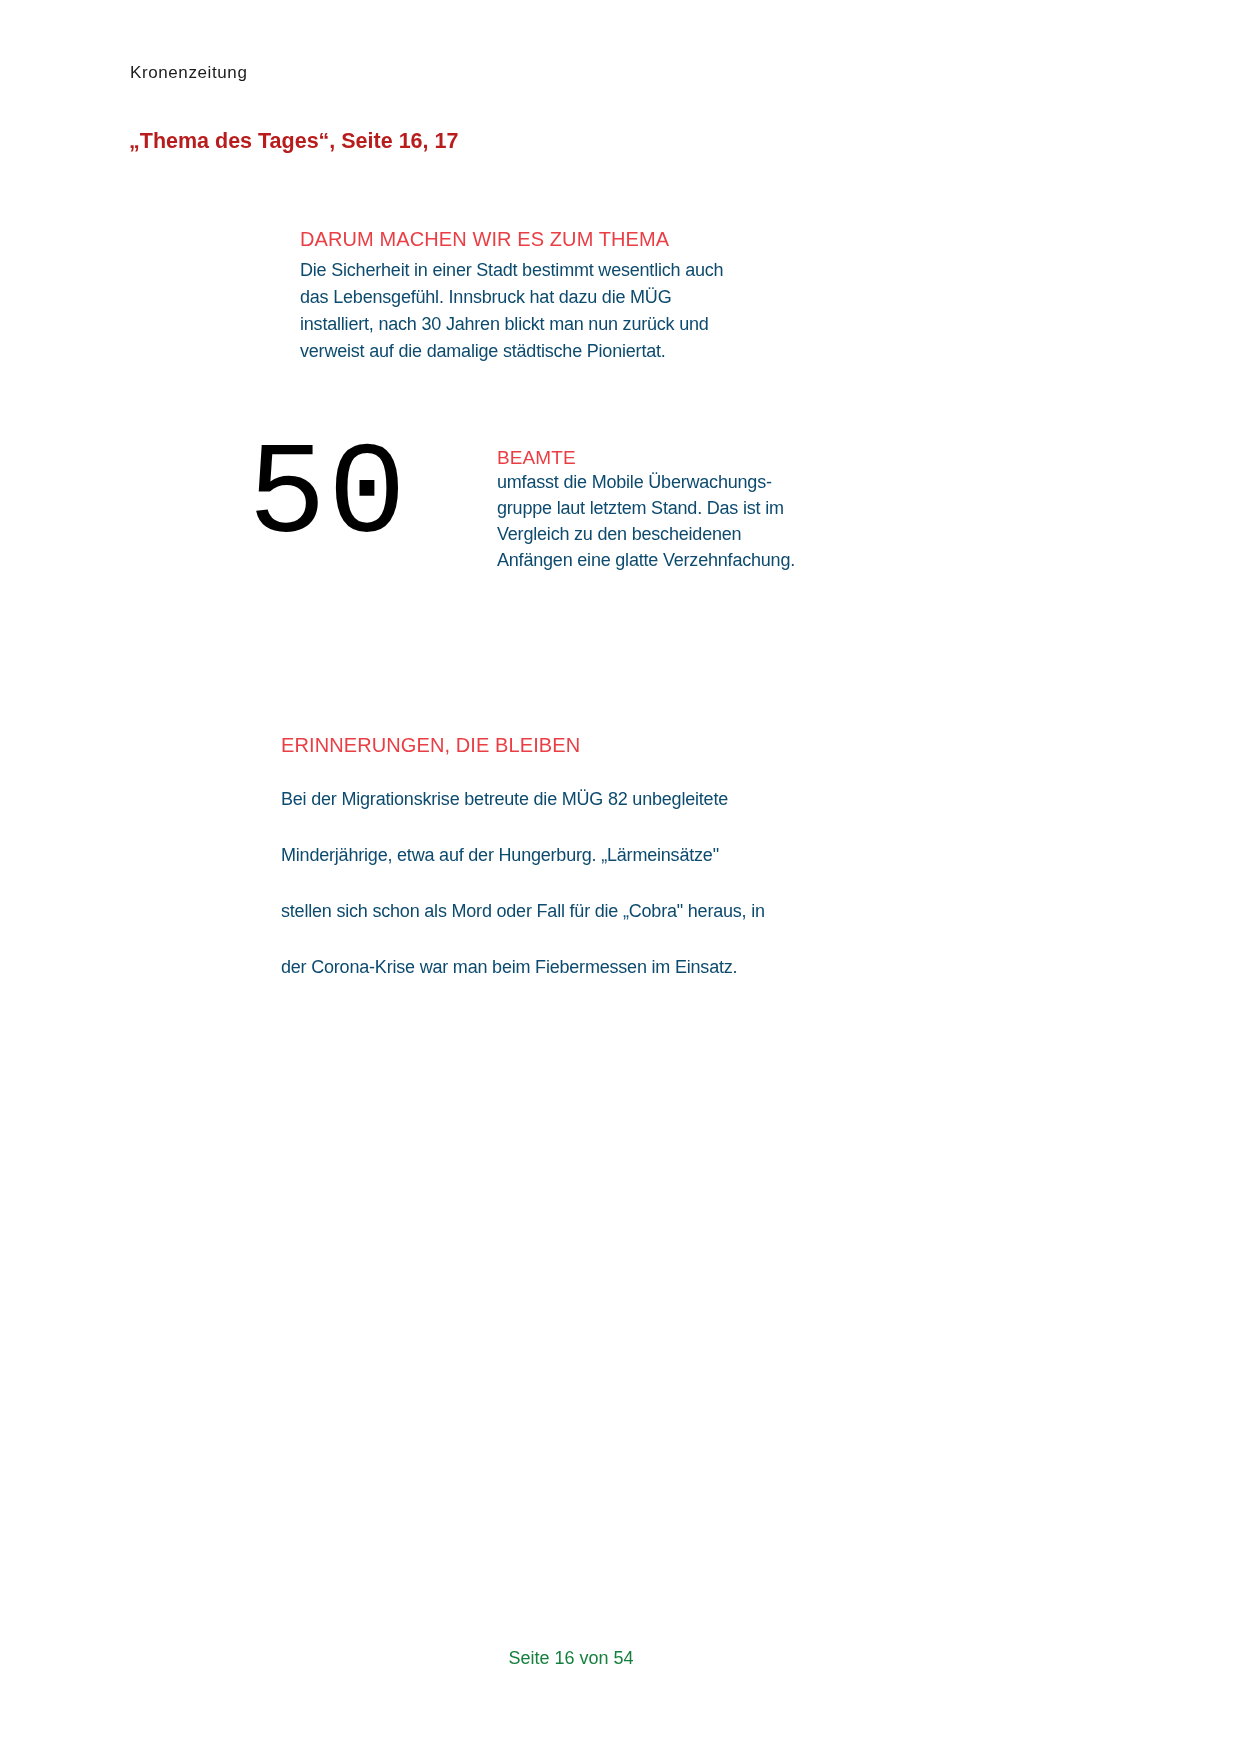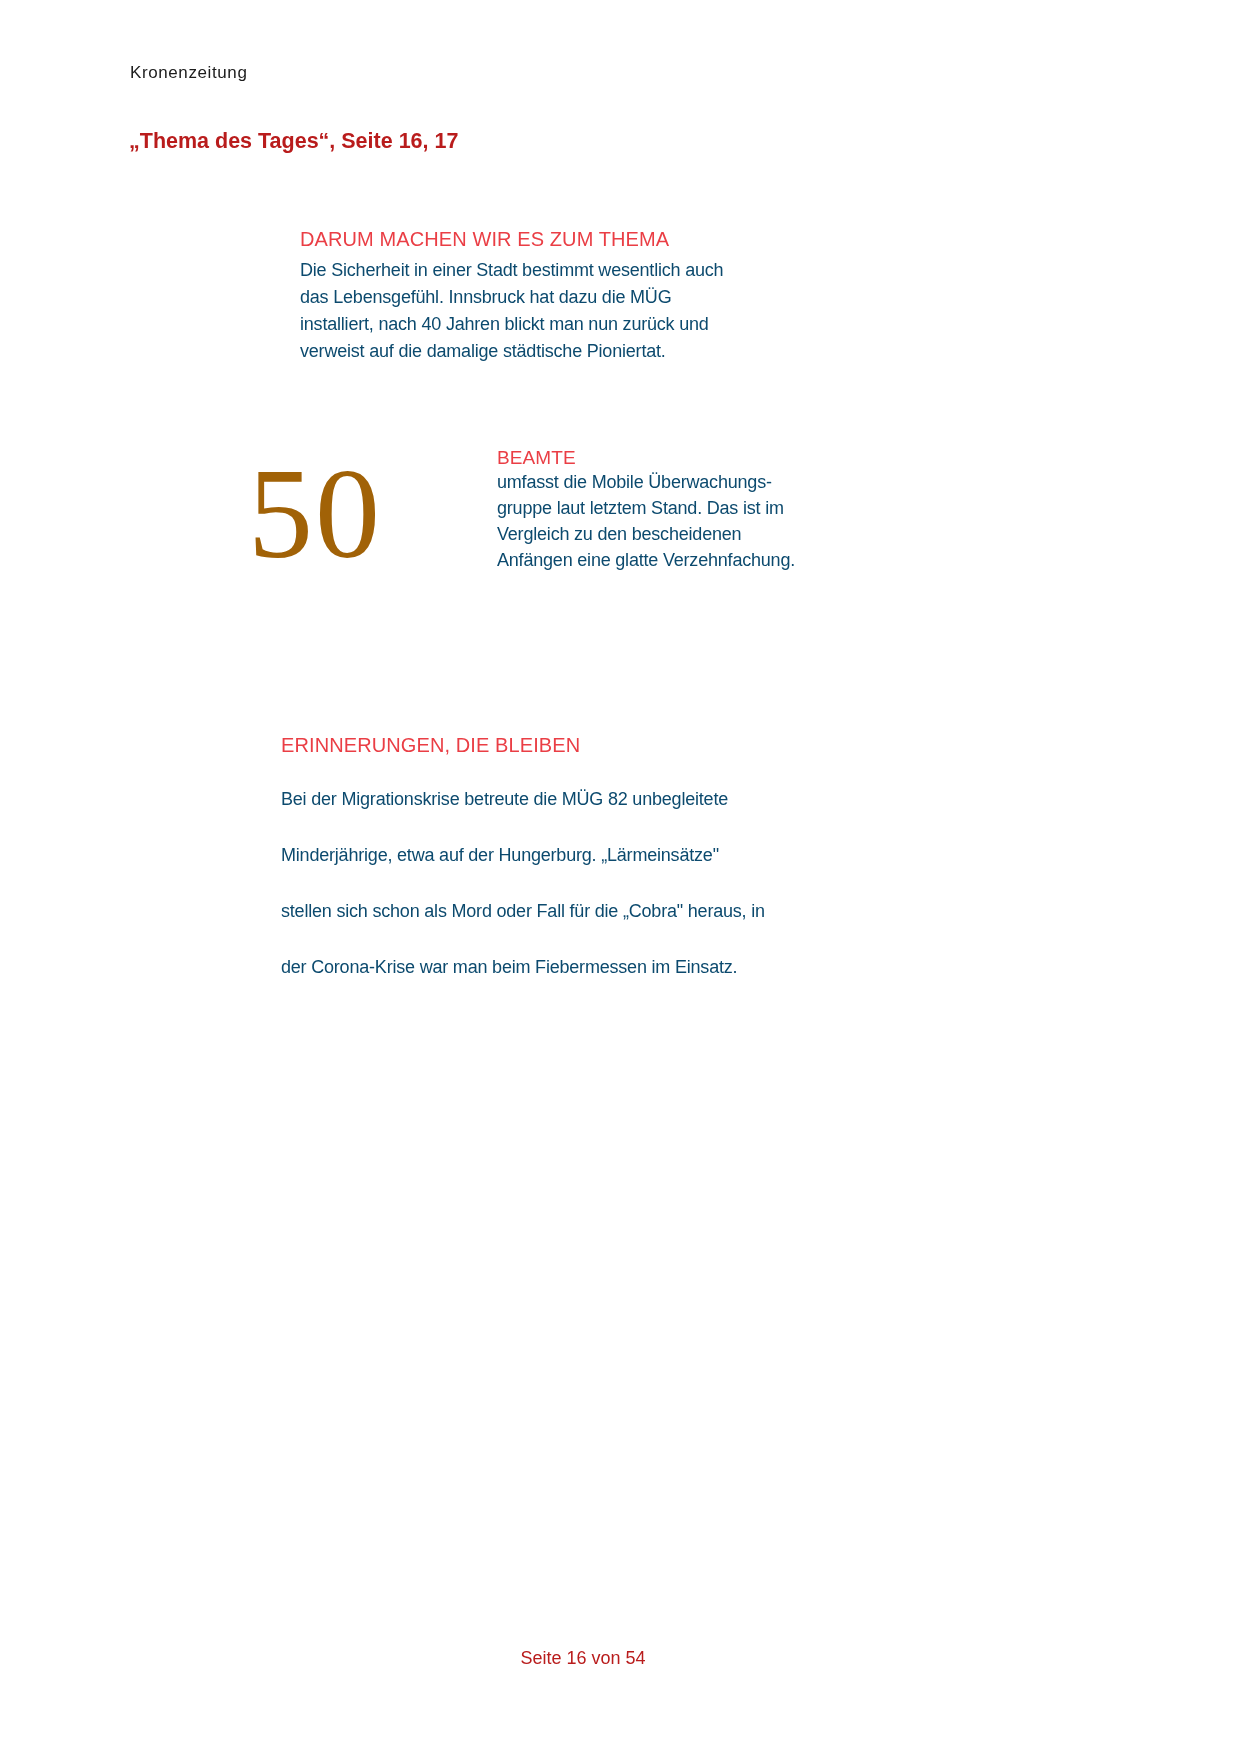--- a/index.html
+++ b/index.html
@@ -42,60 +42,60 @@
     letter-spacing: -0.2px;
     white-space: nowrap;
   }
   .section1 { position: absolute; left: 300px; top: 227px; }
   .section1 .clip-heading { font-size: 20px; line-height: 24px; margin-bottom: 6px; }
   .section1 .clip-line { font-size: 18px; line-height: 27px; }
 
   .stat-number {
     position: absolute;
     left: 248px;
-    top: 448px;
-    font-family: Liberation Serif, serif;
+    top: 432px;
+    font-family: Liberation Mono, monospace;
     font-weight: normal;
     font-size: 130px;
     line-height: 1;
-    color: #a16207;
+    color: #000000;
     letter-spacing: 2px;
   }
   .stat-text { position: absolute; left: 497px; top: 446px; }
   .stat-text .clip-heading { font-size: 19px; line-height: 23px; }
   .stat-text .clip-line { font-size: 18px; line-height: 26px; }
 
   .section2 { position: absolute; left: 281px; top: 733px; }
   .section2 .clip-heading { font-size: 20px; line-height: 24px; }
   .section2 .clip-line { font-size: 18px; line-height: 28px; margin-top: 28px; }
 
   .footer {
     position: absolute;
-    left: 12px;
+    left: 0;
     top: 1648px;
     width: 100%;
     text-align: center;
     font-size: 18px;
-    color: #b91c1c;
+    color: #15803d;
   }
 </style>
 </head>
 <body>
 
 <div class="page">
 
   <div class="publication">Kronenzeitung</div>
 
   <div class="doc-title">„Thema des Tages“, Seite 16, 17</div>
 
   <section class="section1">
     <h2 class="clip-heading">DARUM MACHEN WIR ES ZUM THEMA</h2>
     <div class="clip-line">Die Sicherheit in einer Stadt bestimmt wesentlich auch</div>
     <div class="clip-line">das Lebensgefühl. Innsbruck hat dazu die MÜG</div>
-    <div class="clip-line">installiert, nach 40 Jahren blickt man nun zurück und</div>
+    <div class="clip-line">installiert, nach 30 Jahren blickt man nun zurück und</div>
     <div class="clip-line">verweist auf die damalige städtische Pioniertat.</div>
   </section>
 
   <div class="stat-number">50</div>
 
   <section class="stat-text">
     <h2 class="clip-heading">BEAMTE</h2>
     <div class="clip-line">umfasst die Mobile Überwachungs-</div>
     <div class="clip-line">gruppe laut letztem Stand. Das ist im</div>
     <div class="clip-line">Vergleich zu den bescheidenen</div>

